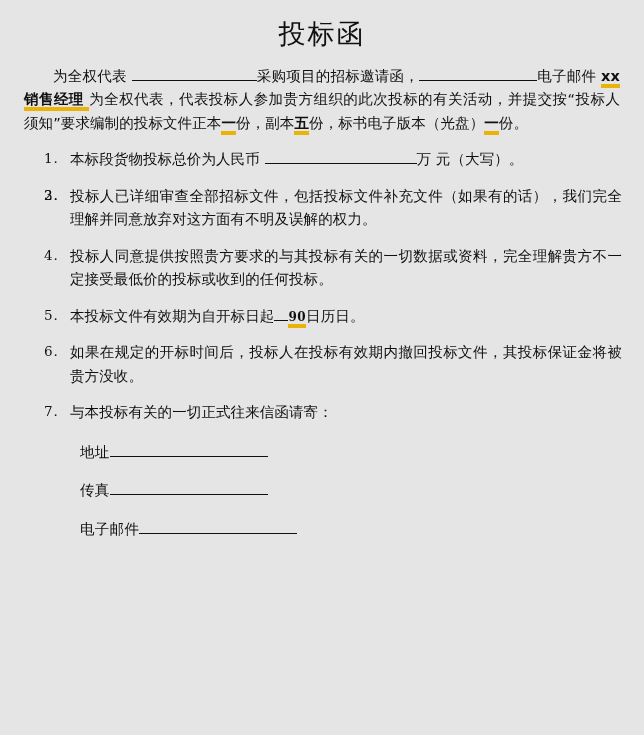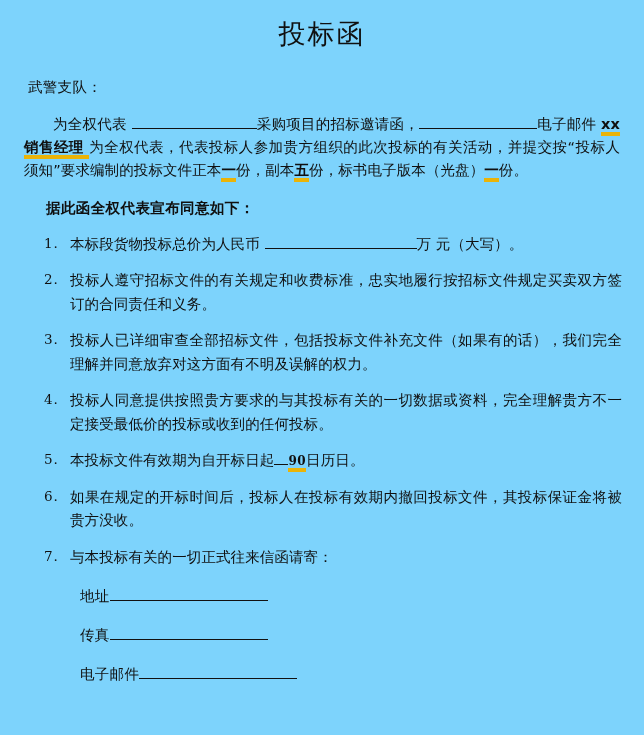--- a/index.html
+++ b/index.html
@@ -15,21 +15,21 @@
     font-family: "DejaVu Sans", "Liberation Sans", sans-serif;
     color: #101010;
     -webkit-font-smoothing: none;
   }
 
   .page {
     position: relative;
     width: 644px;
     height: 735px;
     box-sizing: border-box;
-    background: #7dd3fc;
+    background: #e5e5e5;
   }
 
   
   .doc-title {
     text-align: center;
     font-size: 27px;
     font-weight: 400;
     letter-spacing: 2px;
     margin: 0;
     padding-top: 17px;
@@ -137,39 +137,37 @@
   }
   .rule-160 { width: 158px; }
 </style>
 </head>
 <body>
 
 <div class="page">
 
   <h1 class="doc-title">投标函</h1>
 
-  <div class="addressee">武警支队：</div>
 
   <p class="opening">
     <span>为全权代表</span>
     <span class="blank blank-wide"></span><span>采购项目的招标邀请函，</span><span class="blank blank-wide2"></span><span>电子邮件</span>
     <span class="ul">xx</span><span class="ul">销售经理</span><span class="ul">&nbsp;</span><span>为全权代表，代表投标人参加贵方组织的此次投标的有关活动，并提交按“投标人须知”要求编制的投标文件正本</span><span class="ul">一</span><span>份，副本</span><span class="ul">五</span><span>份，标书电子版本（光盘）</span><span class="ul">一</span><span>份。</span>
   </p>
 
-  <div class="declaration">据此函全权代表宣布同意如下：</div>
 
   <ol class="clauses">
 
     <li class="clause">
       <span class="clause-num">1.</span><span>本标段货物投标总价为人民币</span>
       <span class="blank blank-price"></span><span>万 元（大写）。</span>
     </li>
 
     <li class="clause">
-      <span class="clause-num">2.</span><span>投标人遵守招标文件的有关规定和收费标准，忠实地履行按招标文件规定买卖双方签订的合同责任和义务。</span>
+      <span class="clause-num">2.</span>
     </li>
 
     <li class="clause">
       <span class="clause-num">3.</span><span>投标人已详细审查全部招标文件，包括投标文件补充文件（如果有的话），我们完全理解并同意放弃对这方面有不明及误解的权力。</span>
     </li>
 
     <li class="clause">
       <span class="clause-num">4.</span><span>投标人同意提供按照贵方要求的与其投标有关的一切数据或资料，完全理解贵方不一定接受最低价的投标或收到的任何投标。</span>
     </li>
 

